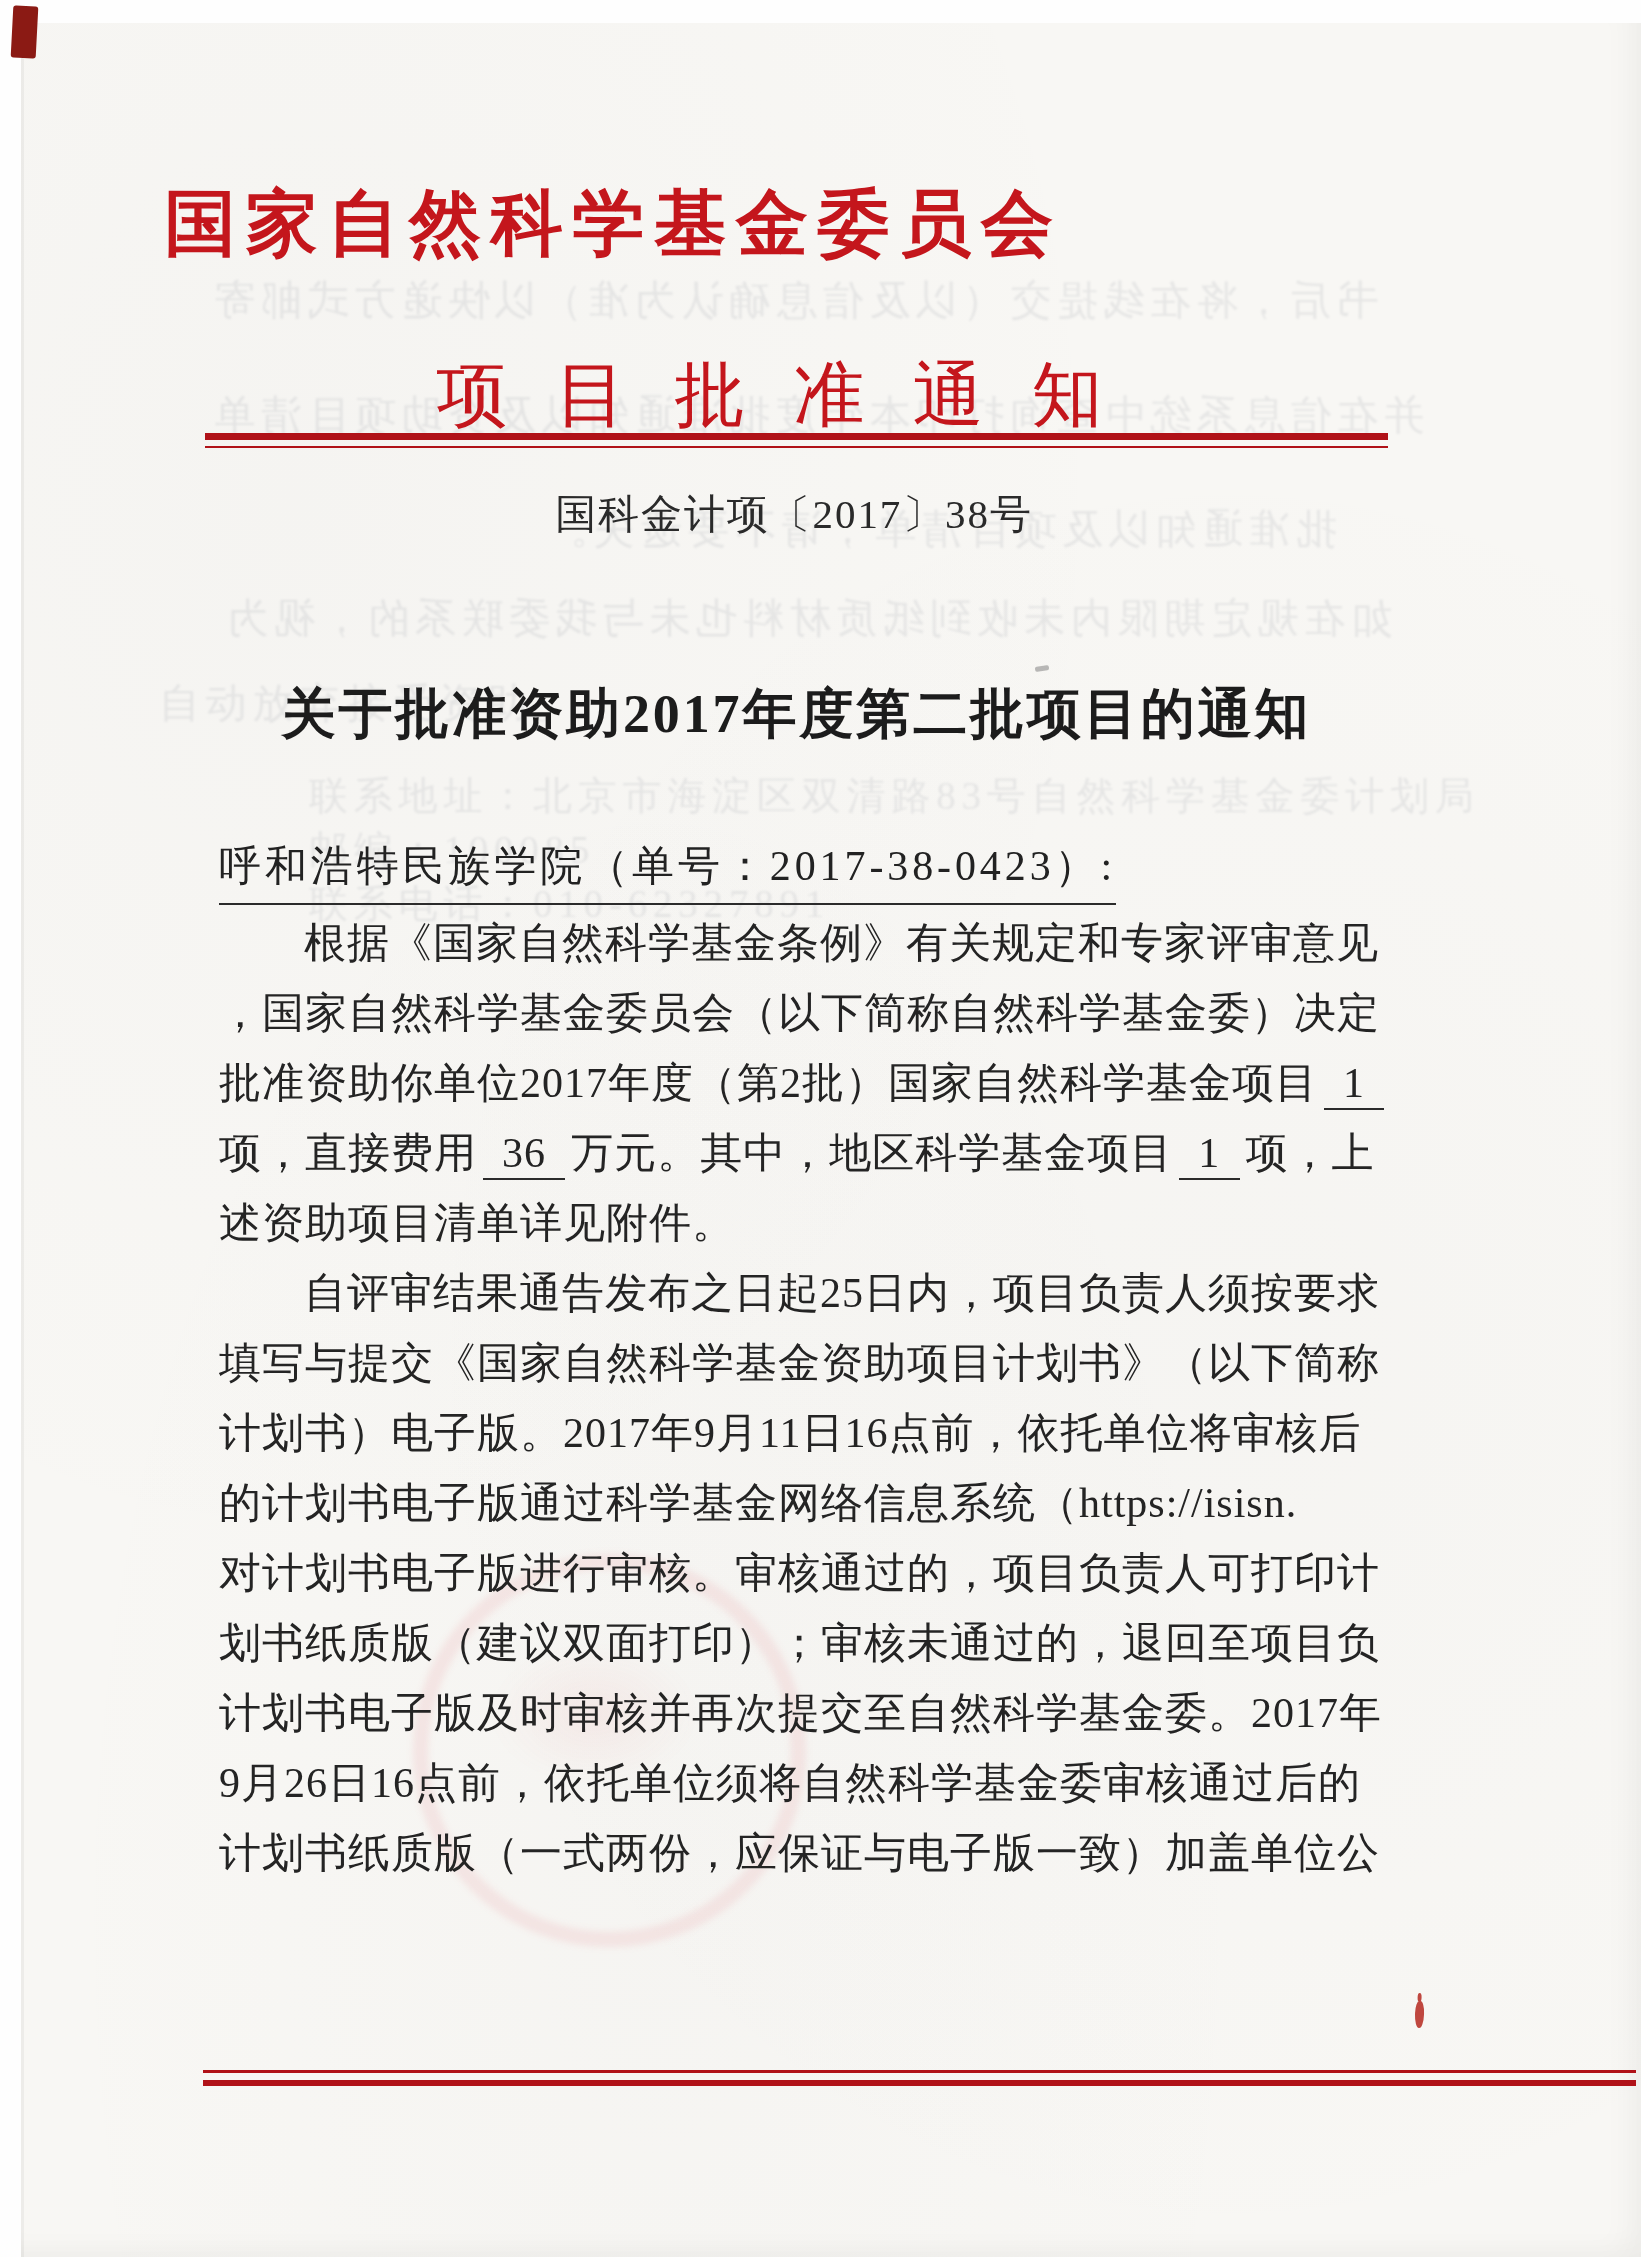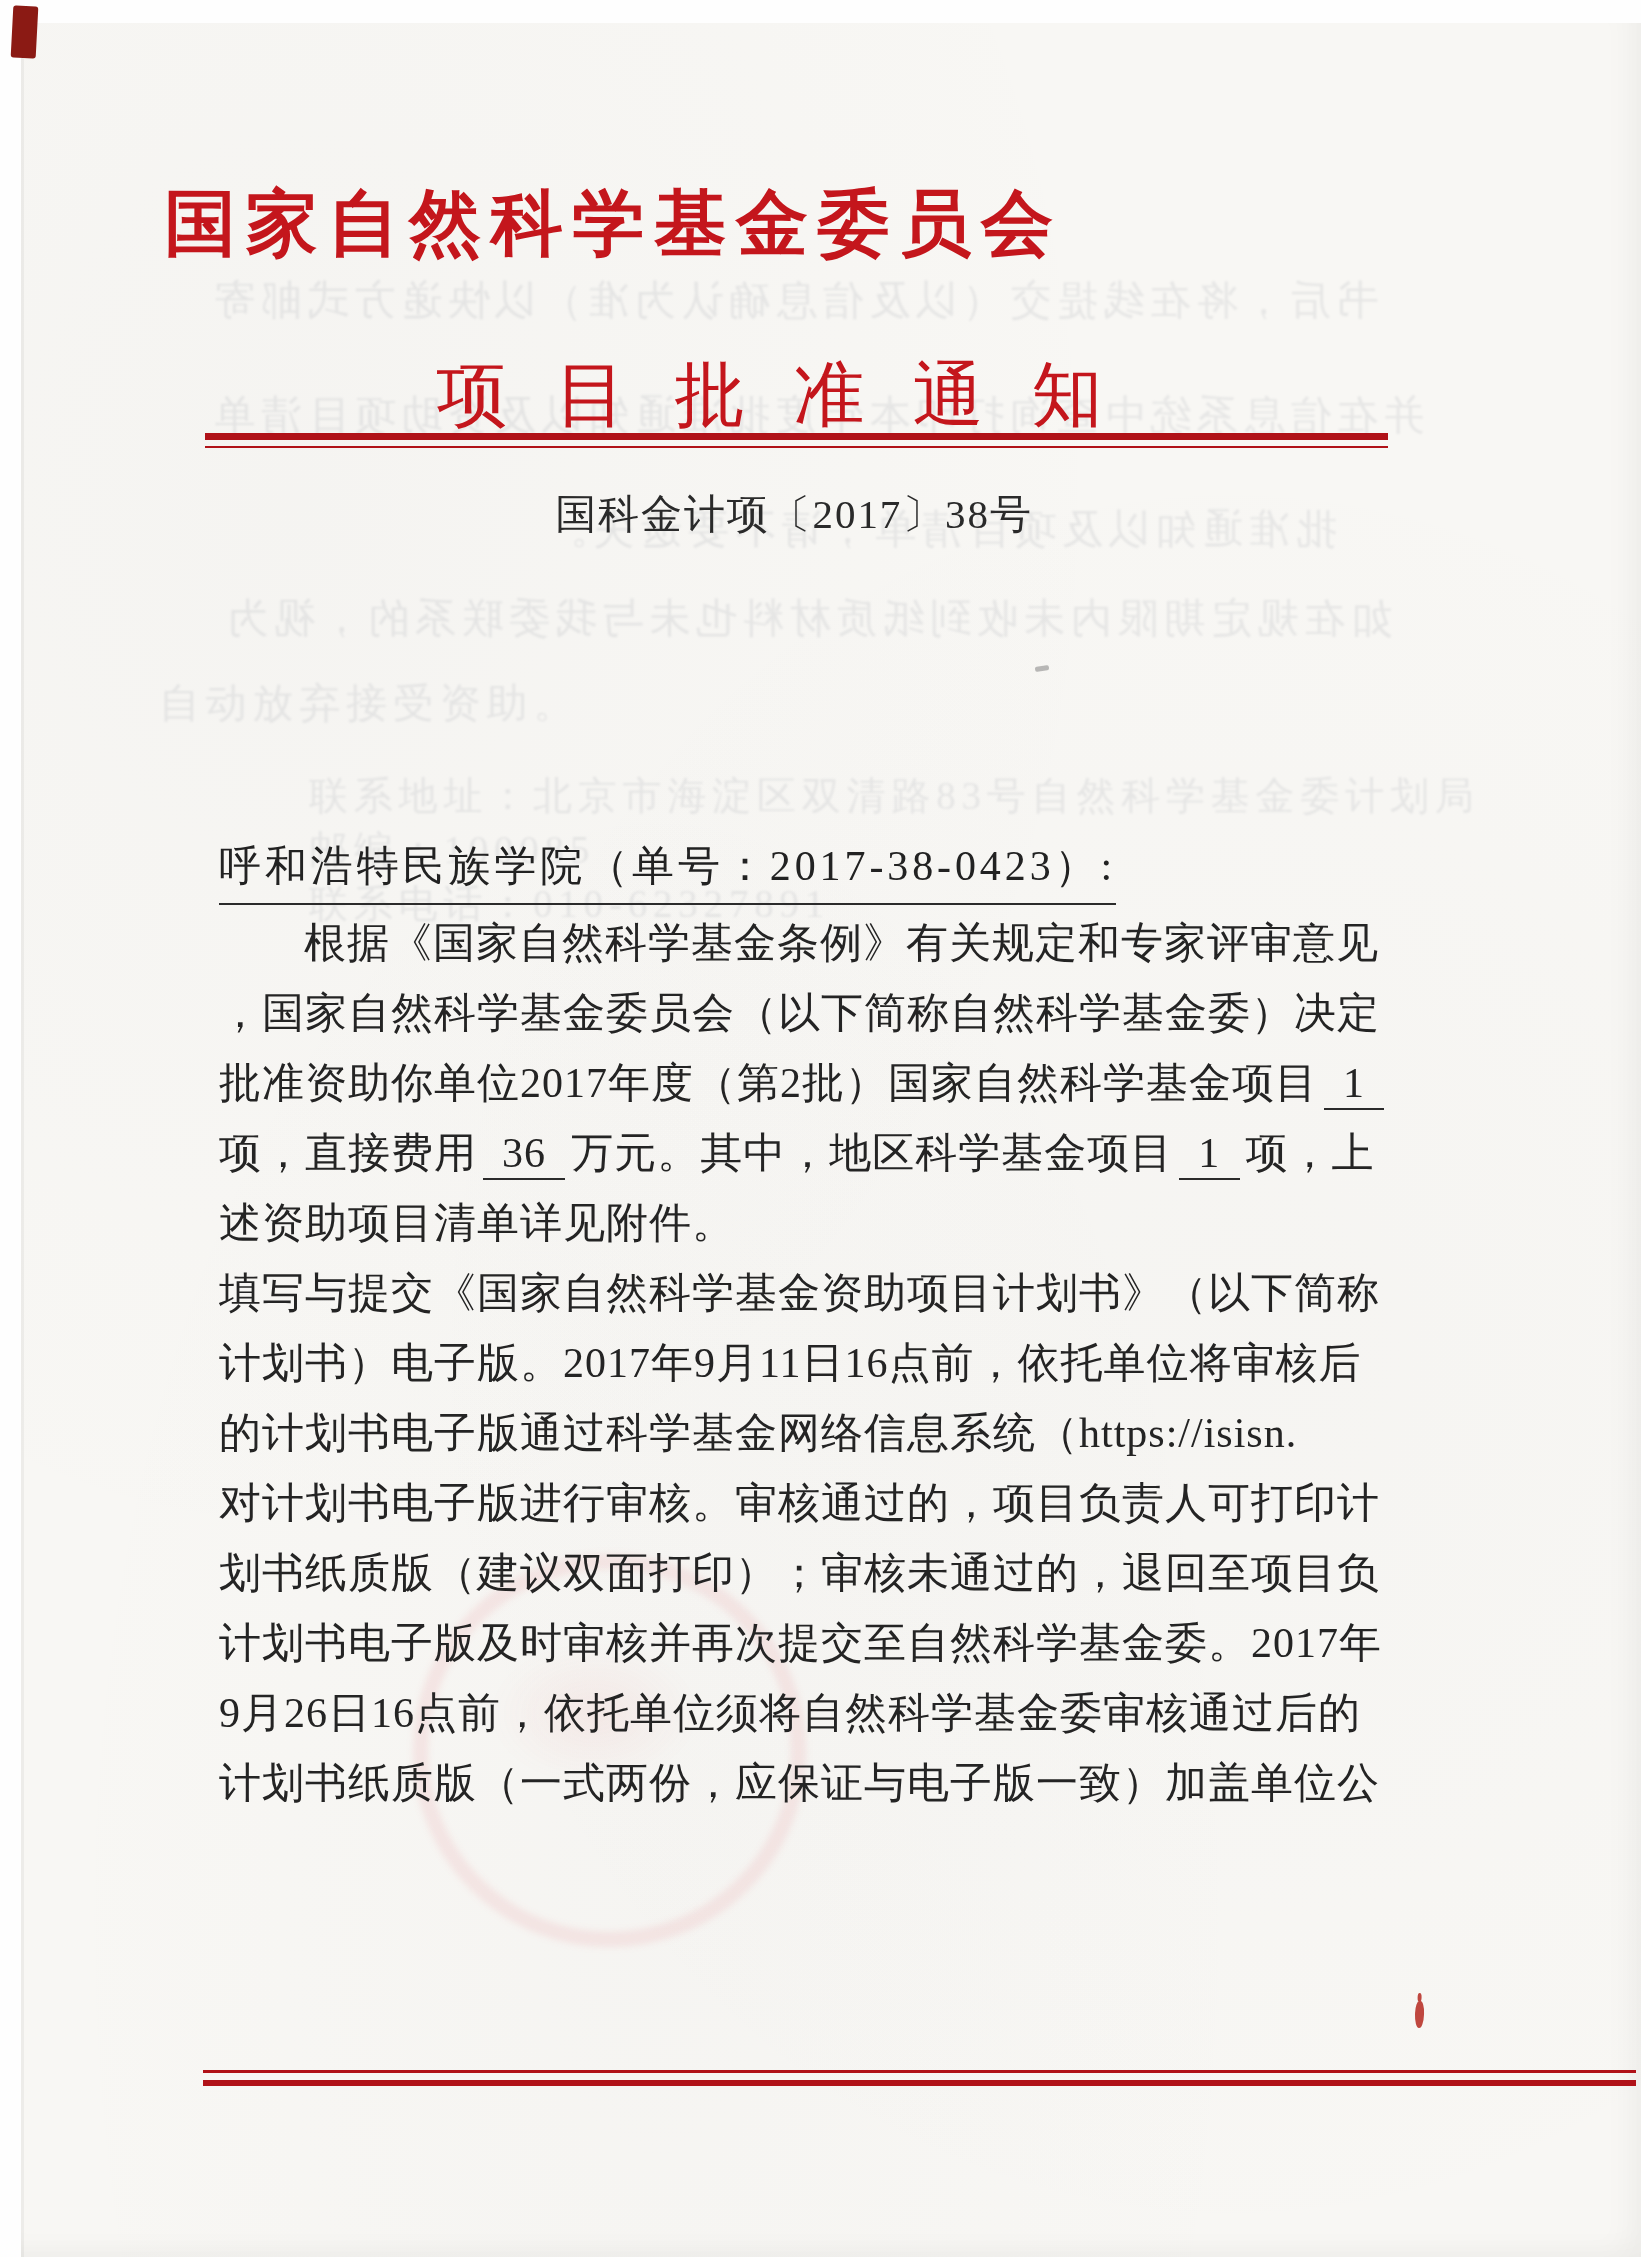--- a/index.html
+++ b/index.html
@@ -115,32 +115,34 @@
   <div class="rule-top">
     <div class="thick"></div>
     <div class="gap"></div>
     <div class="thin"></div>
   </div>
 
   <div class="doc-number">国科金计项〔2017〕38号</div>
 
   <div class="gray-speck"></div>
 
+  <div class="doc-title">关于批准资助2017年度第二批项目的通知</div>
 
   <div class="recipient">呼和浩特民族学院（单号：2017-38-0423）:</div>
 
   <div class="seal-bleed"></div>
   <div class="seal-bleed-inner"></div>
 
   <div class="doc-body">
       <div class="body-line indent"><span>根据《国家自然科学基金条例》有关规定和专家评审意见</span></div>
       <div class="body-line"><span>，国家自然科学基金委员会（以下简称自然科学基金委）决定</span></div>
       <div class="body-line"><span>批准资助你单位2017年度（第2批）国家自然科学基金项目</span><span class="u">1</span></div>
       <div class="body-line"><span>项，直接费用</span><span class="u">36</span><span>万元。其中，地区科学基金项目</span><span class="u">1</span><span>项，上</span></div>
       <div class="body-line"><span>述资助项目清单详见附件。</span></div>
+      <div class="body-line indent"><span>自评审结果通告发布之日起25日内，项目负责人须按要求</span></div>
       <div class="body-line"><span>填写与提交《国家自然科学基金资助项目计划书》（以下简称</span></div>
       <div class="body-line"><span>计划书）电子版。2017年9月11日16点前，依托单位将审核后</span></div>
       <div class="body-line"><span>的计划书电子版通过科学基金网络信息系统（https://isisn.</span></div>
       <div class="body-line"><span>对计划书电子版进行审核。审核通过的，项目负责人可打印计</span></div>
       <div class="body-line"><span>划书纸质版（建议双面打印）；审核未通过的，退回至项目负</span></div>
       <div class="body-line"><span>计划书电子版及时审核并再次提交至自然科学基金委。2017年</span></div>
       <div class="body-line"><span>9月26日16点前，依托单位须将自然科学基金委审核通过后的</span></div>
       <div class="body-line"><span>计划书纸质版（一式两份，应保证与电子版一致）加盖单位公</span></div>
     </div>
 

